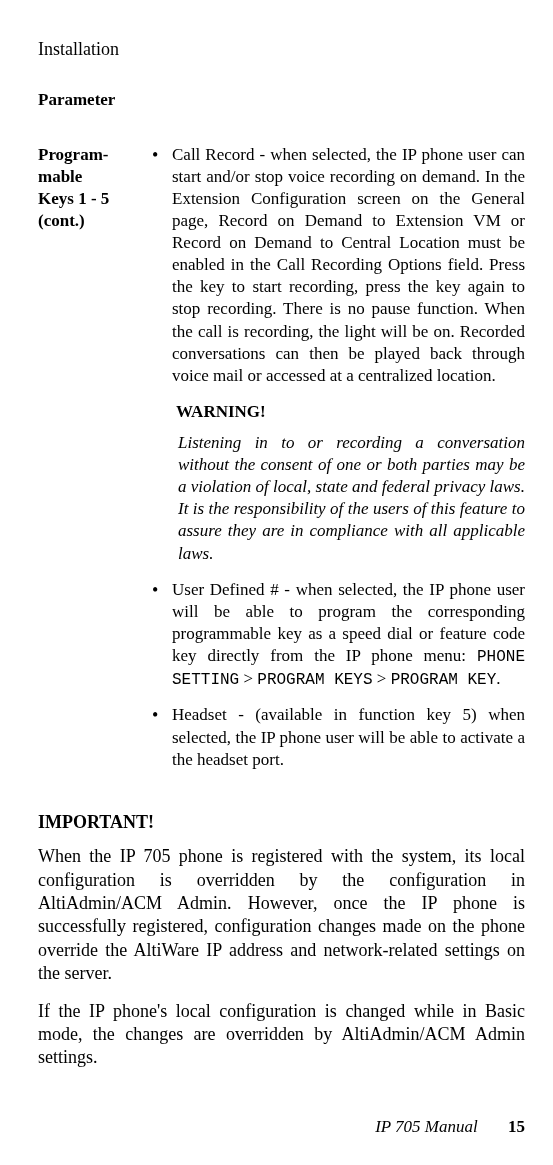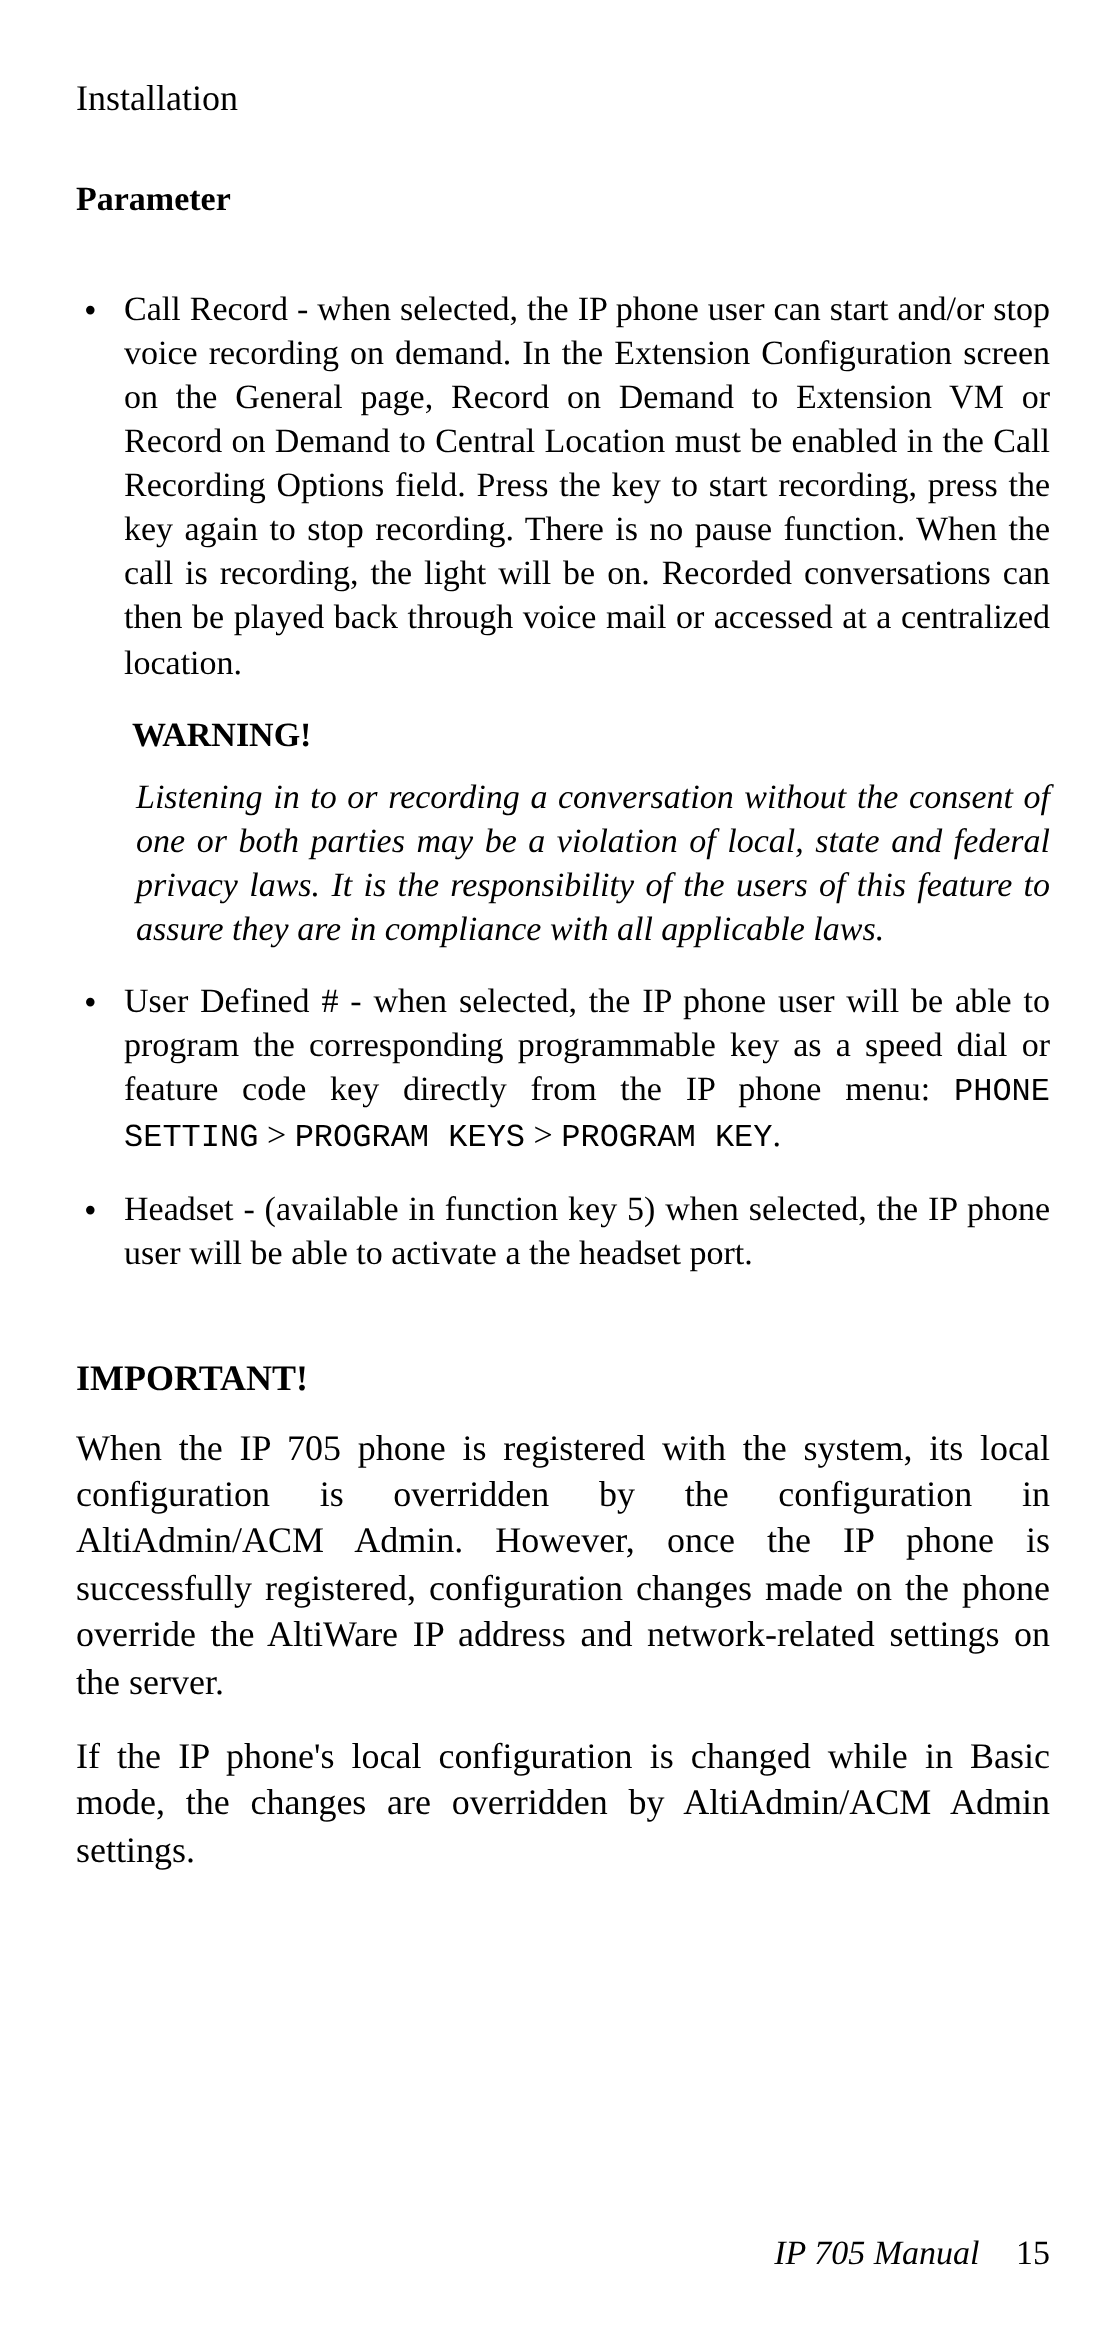--- a/index.html
+++ b/index.html
@@ -99,35 +99,38 @@
       text-align: justify;
     }
     .footer {
       position: absolute;
       bottom: 28px;
       right: 28px;
       font-size: 17px;
       font-style: italic;
     }
     .footer .pagenum {
-      font-weight: normal;
+      font-weight: bold;
       font-style: normal;
-      margin-left: 14px;
+      margin-left: 26px;
     }
   </style>
 </head>
 <body>
 
 <div class="header-right">Installation</div>
 
 <div class="table-header">
   <div class="col-param">Parameter</div>
 </div>
 
 <div class="table-row">
+  <div class="param-cell">
+    <span>Program-<br>mable<br>Keys 1 - 5<br>(cont.)</span>
+  </div>
   <div class="desc-cell">
 
     <div class="bullet-item">
       <div class="bullet-mark">•</div>
       <div class="bullet-content">
         <span class="bold">Call Record</span><span> - when selected, the IP phone user can start and/or stop voice recording on demand. In the </span><span class="bold">Extension Configuration</span><span> screen on the </span><span class="bold">General</span><span> page, </span><span class="bold">Record on Demand to Extension VM</span><span> or </span><span class="bold">Record on Demand to Central Location</span><span> must be enabled in the </span><span class="bold">Call Recording Options</span><span> field. Press the key to start recording, press the key again to stop recording. There is no pause function. When the call is recording, the light will be on. Recorded conversations can then be played back through voice mail or accessed at a centralized location.</span>
       </div>
     </div>
 
     <div class="warning-block">

